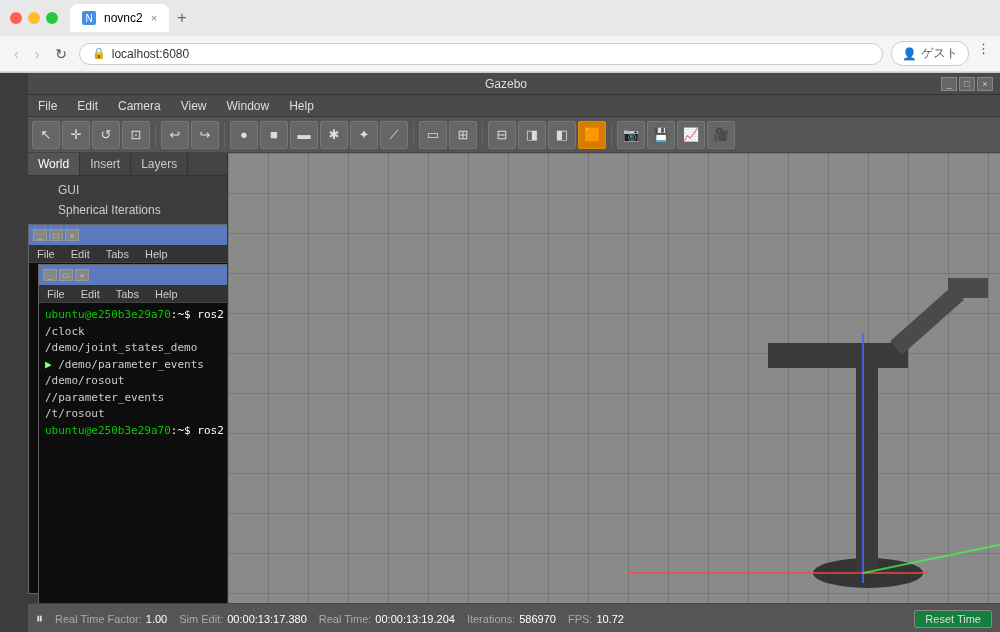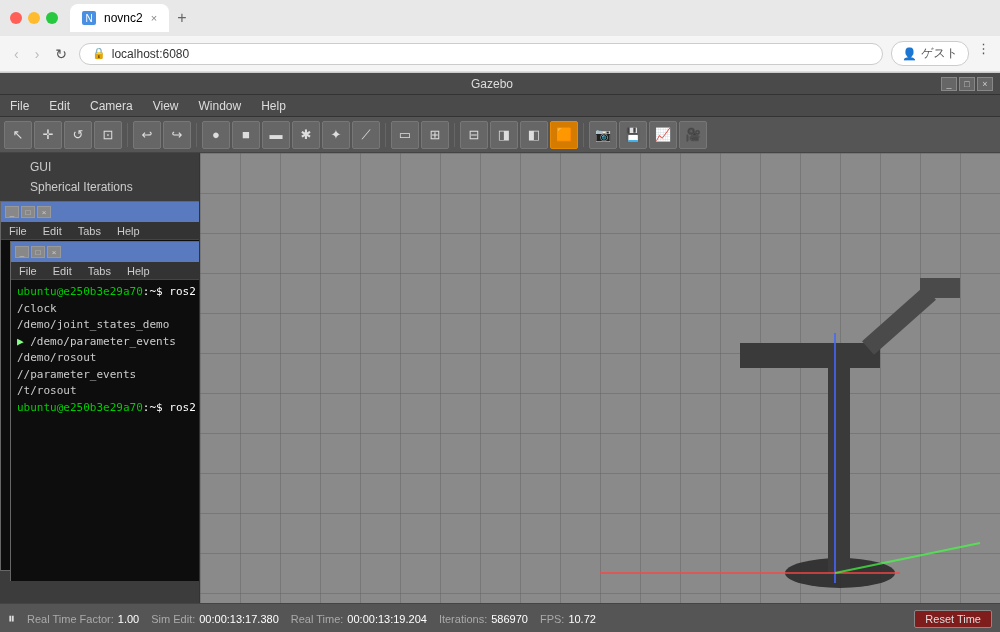--- a/index.html
+++ b/index.html
@@ -111,20 +111,21 @@
       cursor: pointer;
     }
 
     
     .gazebo-app {
       width: 1000px;
       height: 560px;
       background: #3c3c3c;
       display: flex;
       flex-direction: column;
+      padding-left: 28px;
     }
     .gazebo-titlebar {
       background: #4a4a4a;
       text-align: center;
       color: #ddd;
       font-size: 12px;
       padding: 3px;
       display: flex;
       justify-content: space-between;
       align-items: center;
@@ -257,21 +258,21 @@
       cursor: pointer;
     }
     .status-item {
       display: flex;
       gap: 4px;
     }
     .status-label { color: #aaa; }
     .status-value { color: #fff; }
     .status-reset-btn {
       margin-left: auto;
-      background: #7f1d1d;
+      background: #15803d;
       border: 1px solid #888;
       border-radius: 2px;
       padding: 2px 10px;
       color: #ddd;
       font-size: 11px;
       cursor: pointer;
     }
 
     
     .terminal-window {
@@ -431,20 +432,25 @@
     <div class="toolbar-separator"></div>
     <div class="toolbar-btn">📷</div>
     <div class="toolbar-btn">💾</div>
     <div class="toolbar-btn">📈</div>
     <div class="toolbar-btn">🎥</div>
   </div>
 
   <div class="gazebo-content">
 
     <div class="gazebo-sidebar">
+      <div class="sidebar-tabs">
+        <div class="sidebar-tab active">World</div>
+        <div class="sidebar-tab">Insert</div>
+        <div class="sidebar-tab">Layers</div>
+      </div>
       <div class="sidebar-items">
         <div class="sidebar-item-text">GUI</div>
         <div class="sidebar-item-text">Spherical Iterations</div>
       </div>
 
       <div style="position:relative; height: 380px; overflow: hidden;">
 
         <div class="terminal-window terminal-1">
           <div class="terminal-window-inner">
             <div class="terminal-titlebar">

